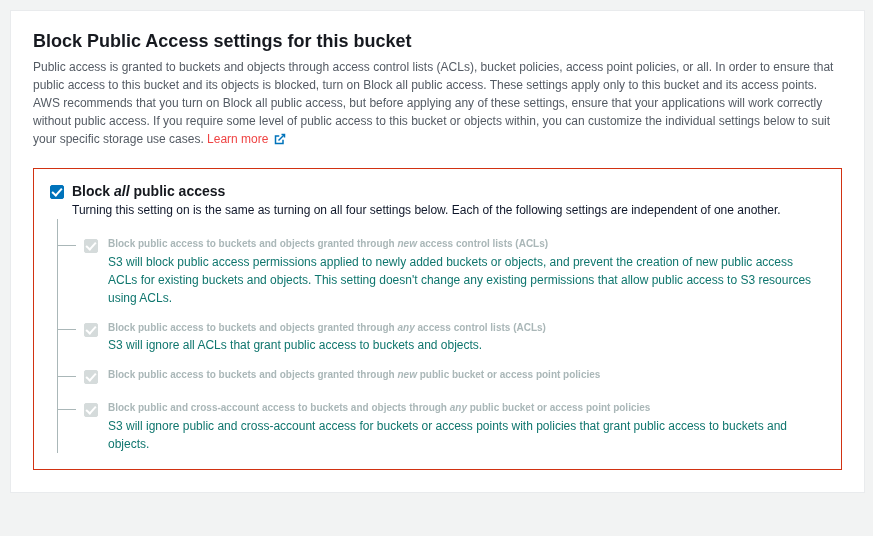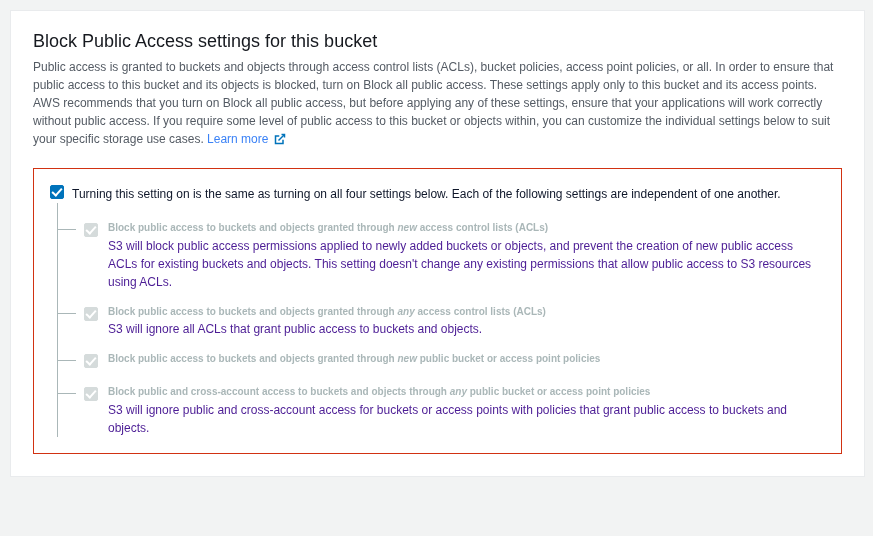--- a/index.html
+++ b/index.html
@@ -11,31 +11,31 @@
       color: #16191f;
     }
     .panel {
       background: #ffffff;
       border: 1px solid #e9ebed;
       padding: 20px 22px 22px 22px;
       width: 855px;
     }
     .panel-title {
       font-size: 18px;
-      font-weight: 400;
+      font-weight: 700;
       color: #16191f;
       margin-bottom: 6px;
     }
     .panel-desc {
       font-size: 12px;
       line-height: 1.5;
       color: #545b64;
     }
     .panel-desc a {
-      color: #3b82f6;
+      color: #ef4444;
       text-decoration: none;
     }
     .external-icon {
       display: inline-block;
       vertical-align: -2px;
       margin-left: 2px;
     }
     .settings-box {
       margin-top: 18px;
       border: 1px solid #d13212;
@@ -133,21 +133,21 @@
       font-weight: 700;
       font-size: 10px;
       color: #aab7b8;
       line-height: 1.35;
     }
     .sub-title em {
       font-style: italic;
     }
     .sub-desc {
       font-size: 12px;
-      color: #4c1d95;
+      color: #0f766e;
       margin-top: 2px;
       line-height: 1.5;
     }
   </style>
 </head>
 <body>
 
 <div class="panel">
   <h2 class="panel-title">Block Public Access settings for this bucket</h2>
   <p class="panel-desc">
@@ -160,20 +160,23 @@
           <path d="M12 9v5H2V4h5"></path>
         </svg>
       </span>
     </a>
   </p>
 
   <div class="settings-box">
     <div class="main-row">
       <input type="checkbox" class="cb" checked="" style="">
       <div class="main-label">
+        <div class="lbl-title">
+          <span>Block </span><em>all</em><span> public access</span>
+        </div>
         <div class="lbl-desc">Turning this setting on is the same as turning on all four settings below. Each of the following settings are independent of one another.</div>
       </div>
     </div>
 
     <div class="tree">
 
       <div class="tree-item">
         <div class="tree-branch"></div>
         <div class="tree-check-col">
           <input type="checkbox" class="cb" checked="" disabled="" style="">

